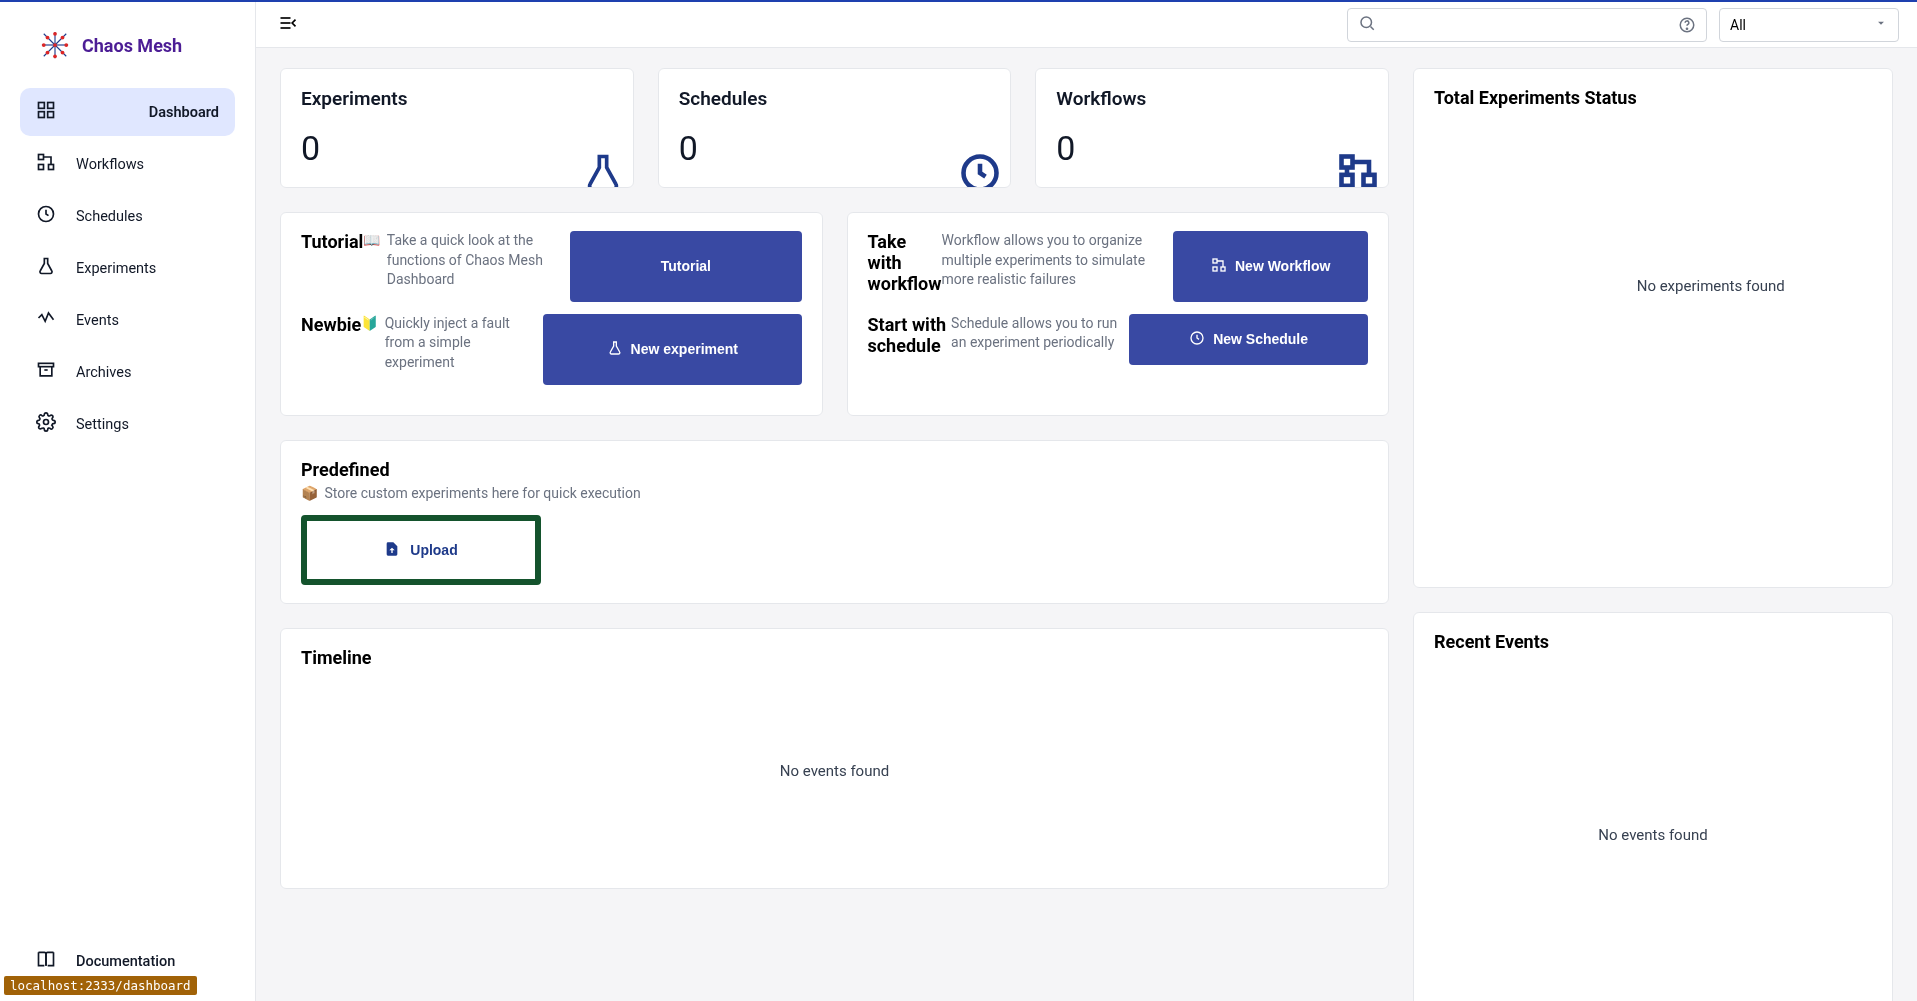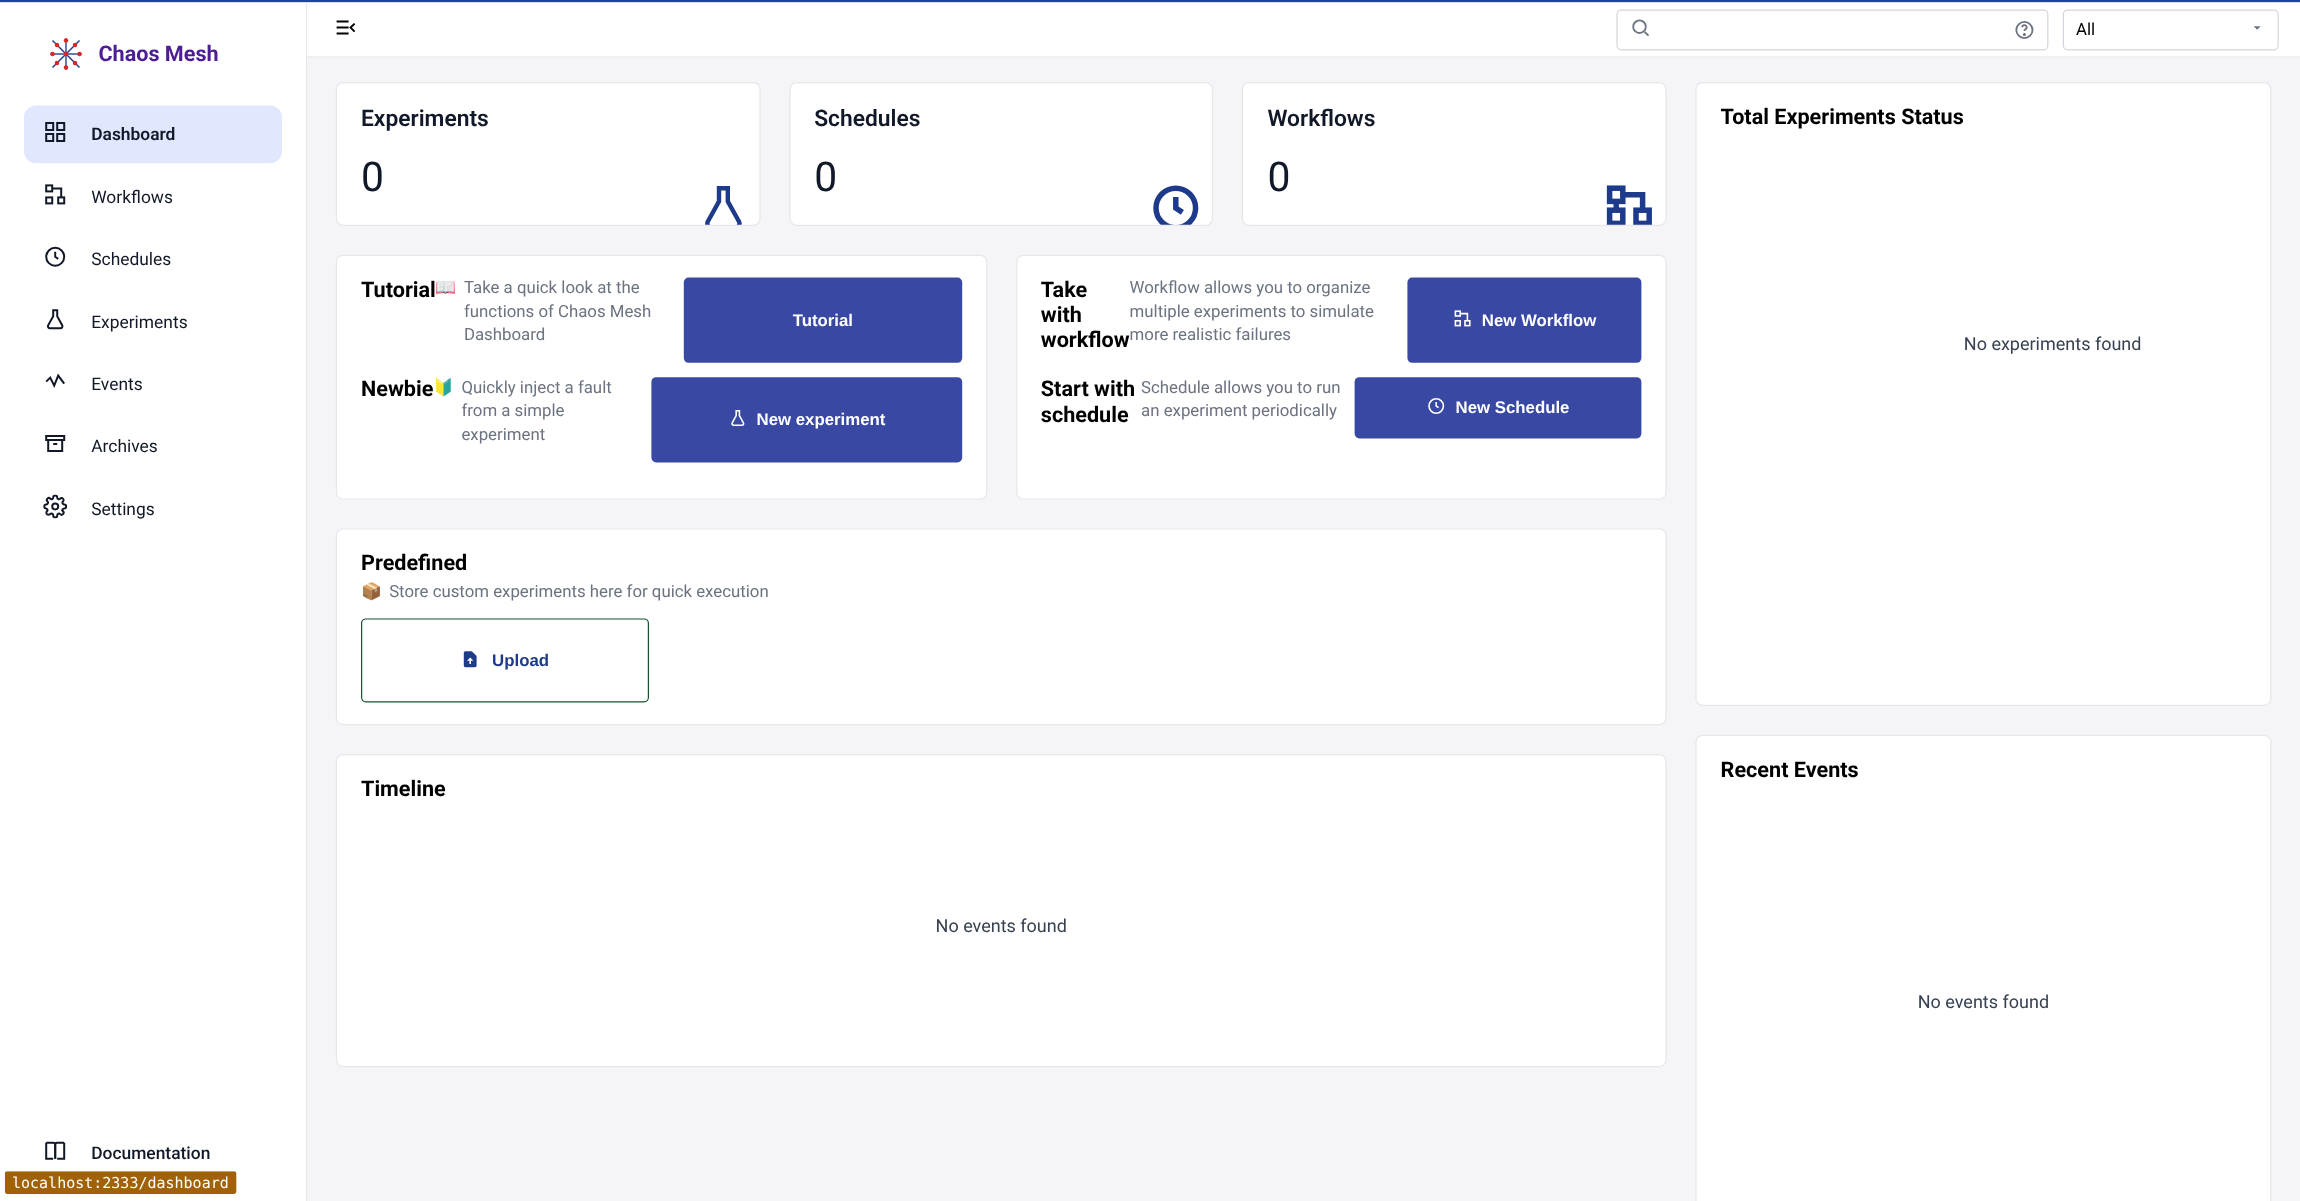--- a/index.html
+++ b/index.html
@@ -10,21 +10,21 @@
 
   .layout { display: flex; flex: 1; min-height: 0; }
 
   
   .sidebar { width: 256px; background: #fff; border-right: 1px solid #e5e7eb; display: flex; flex-direction: column; }
   .brand { display: flex; align-items: center; gap: 12px; padding: 28px 28px 20px 40px; }
   .brand .logo { width: 30px; height: 30px; }
   .brand .title { font-size: 18px; font-weight: 700; color: #4c1d95; }
   .nav { flex: 1; padding: 8px 20px; display: flex; flex-direction: column; gap: 4px; }
   .nav-item { display: flex; align-items: center; gap: 20px; padding: 12px 16px; border-radius: 10px; cursor: pointer; color: #111827; font-size: 14.5px; }
-  .nav-item.active { background: #e0e7ff; font-weight: 600; }
+  .nav-item.active { background: #e0e7ff; font-weight: 600; justify-content: space-between; }
   .nav-item svg, .nav-item .icon-placeholder { width: 20px; height: 20px; flex-shrink: 0; }
   .nav-bottom { padding: 8px 20px 16px 20px; }
   .nav-bottom .nav-item { font-weight: 500; }
 
   
   .main { flex: 1; display: flex; flex-direction: column; min-width: 0; }
   .topbar { height: 46px; background: #fff; border-bottom: 1px solid #e5e7eb; display: flex; align-items: center; padding: 0 18px; gap: 12px; }
   .collapse-btn { width: 28px; height: 28px; display: flex; align-items: center; justify-content: center; cursor: pointer; border: none; background: transparent; }
   .topbar-spacer { flex: 1; }
   .search-box { position: relative; width: 360px; height: 34px; border: 1px solid #d1d5db; border-radius: 4px; display: flex; align-items: center; padding: 0 10px; gap: 8px; }
@@ -46,21 +46,21 @@
   .stat-card .value { font-size: 34px; font-weight: 400; margin-top: 18px; color: #111827; }
   .stat-card .bgicon { position: absolute; right: 8px; bottom: -8px; width: 44px; height: 44px; color: #1e3a8a; }
 
   .quick-grid { display: grid; grid-template-columns: 1fr 1fr; gap: 24px; }
   .section-title { font-size: 18px; font-weight: 700; margin-bottom: 4px; }
   .section-desc { font-size: 14px; color: #6b7280; margin-bottom: 12px; display: flex; align-items: flex-start; gap: 6px; line-height: 1.4; }
   .btn-primary { width: 85%; background: #3949a3; color: #fff; border: none; border-radius: 4px; padding: 10px 12px; font-size: 14px; font-weight: 600; cursor: pointer; display: inline-flex; align-items: center; justify-content: center; gap: 8px; }
   .btn-primary svg { width: 16px; height: 16px; }
   .quick-block { display: flex; flex-direction: row; margin-bottom: 12px; }
 
-  .upload-btn { width: 240px; height: 70px; border: 1px solid #14532d; border-radius: 4px; background: #fff; color: #1e3a8a; font-size: 14px; font-weight: 600; cursor: pointer; display: inline-flex; align-items: center; justify-content: center; gap: 10px; }
+  .upload-btn { width: 240px; height: 70px; border: 6px solid #14532d; border-radius: 4px; background: #fff; color: #1e3a8a; font-size: 14px; font-weight: 600; cursor: pointer; display: inline-flex; align-items: center; justify-content: center; gap: 10px; }
   .upload-btn svg { width: 16px; height: 16px; }
 
   .empty-msg { text-align: center; color: #374151; font-size: 15px; padding: 120px 0; }
 
   .tall { min-height: 520px; display:flex; flex-direction:row; }
   .med { min-height: 380px; display:flex; flex-direction:column; }
   .short { min-height: 250px; display:flex; flex-direction:column; }
 
   .status-tooltip { position: fixed; bottom: 6px; left: 4px; background: #a16207; color: #fff; font-size: 12.5px; padding: 2px 6px; border-radius: 2px; font-family: monospace; }
 </style>

